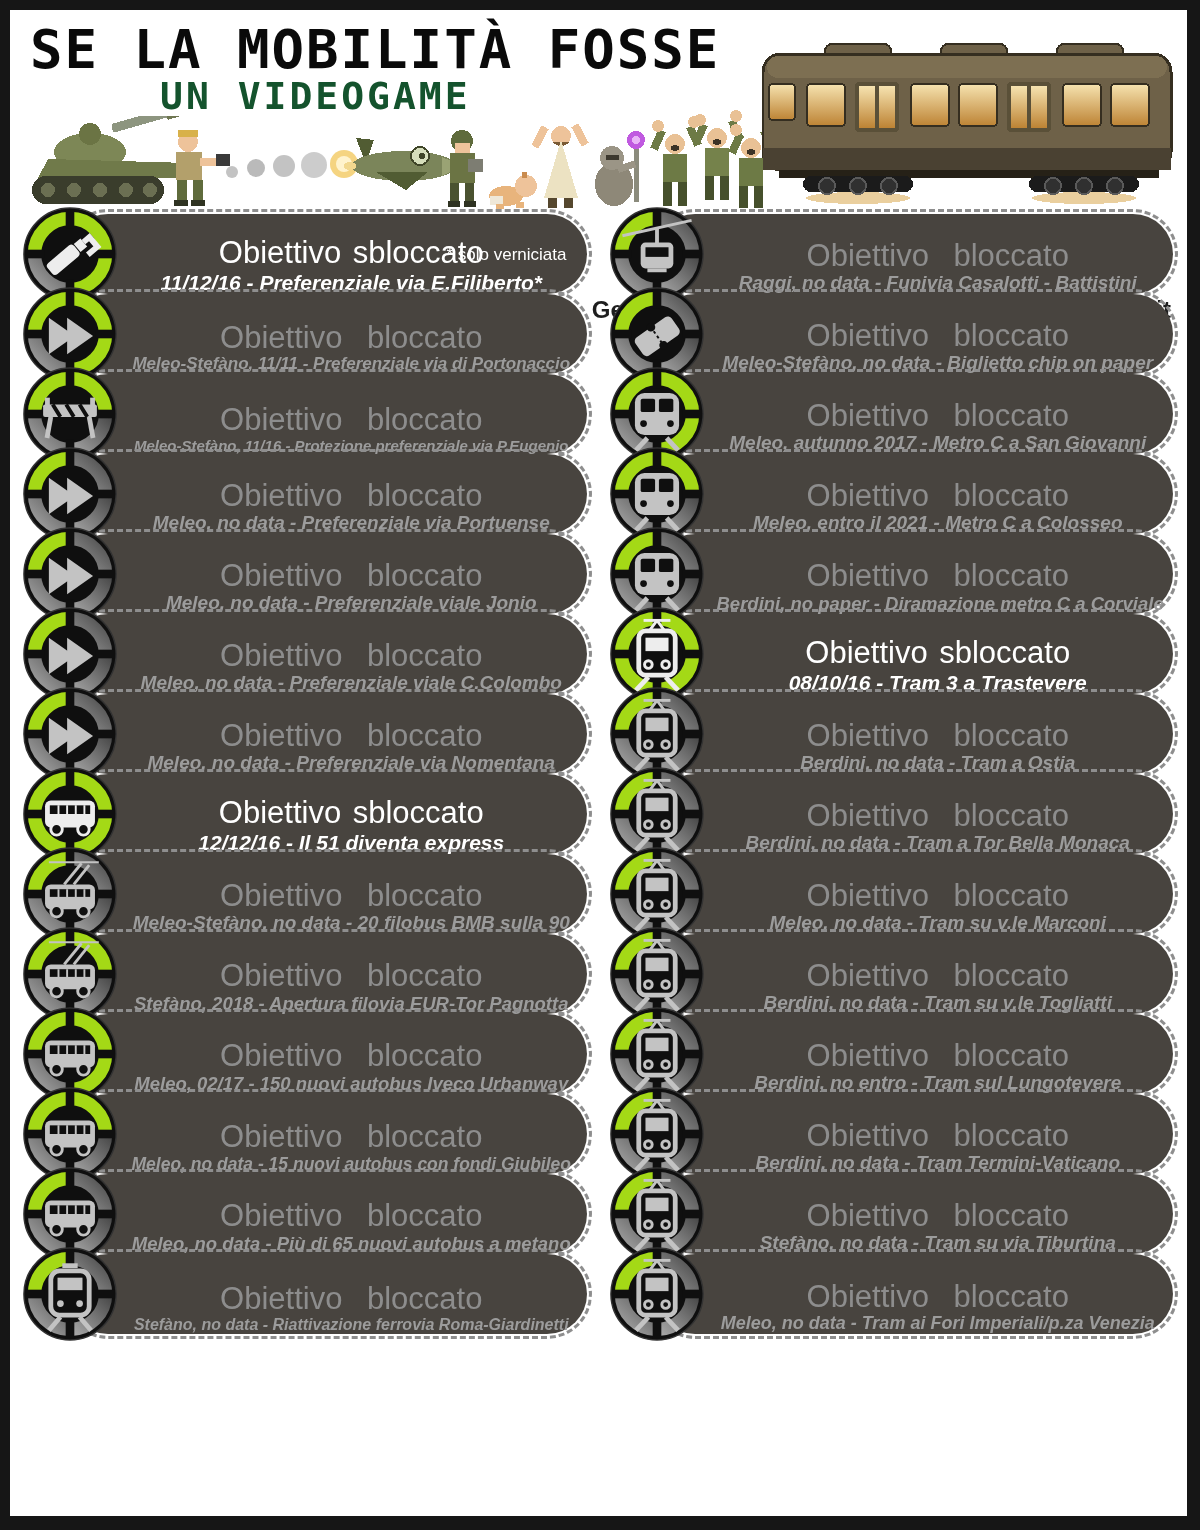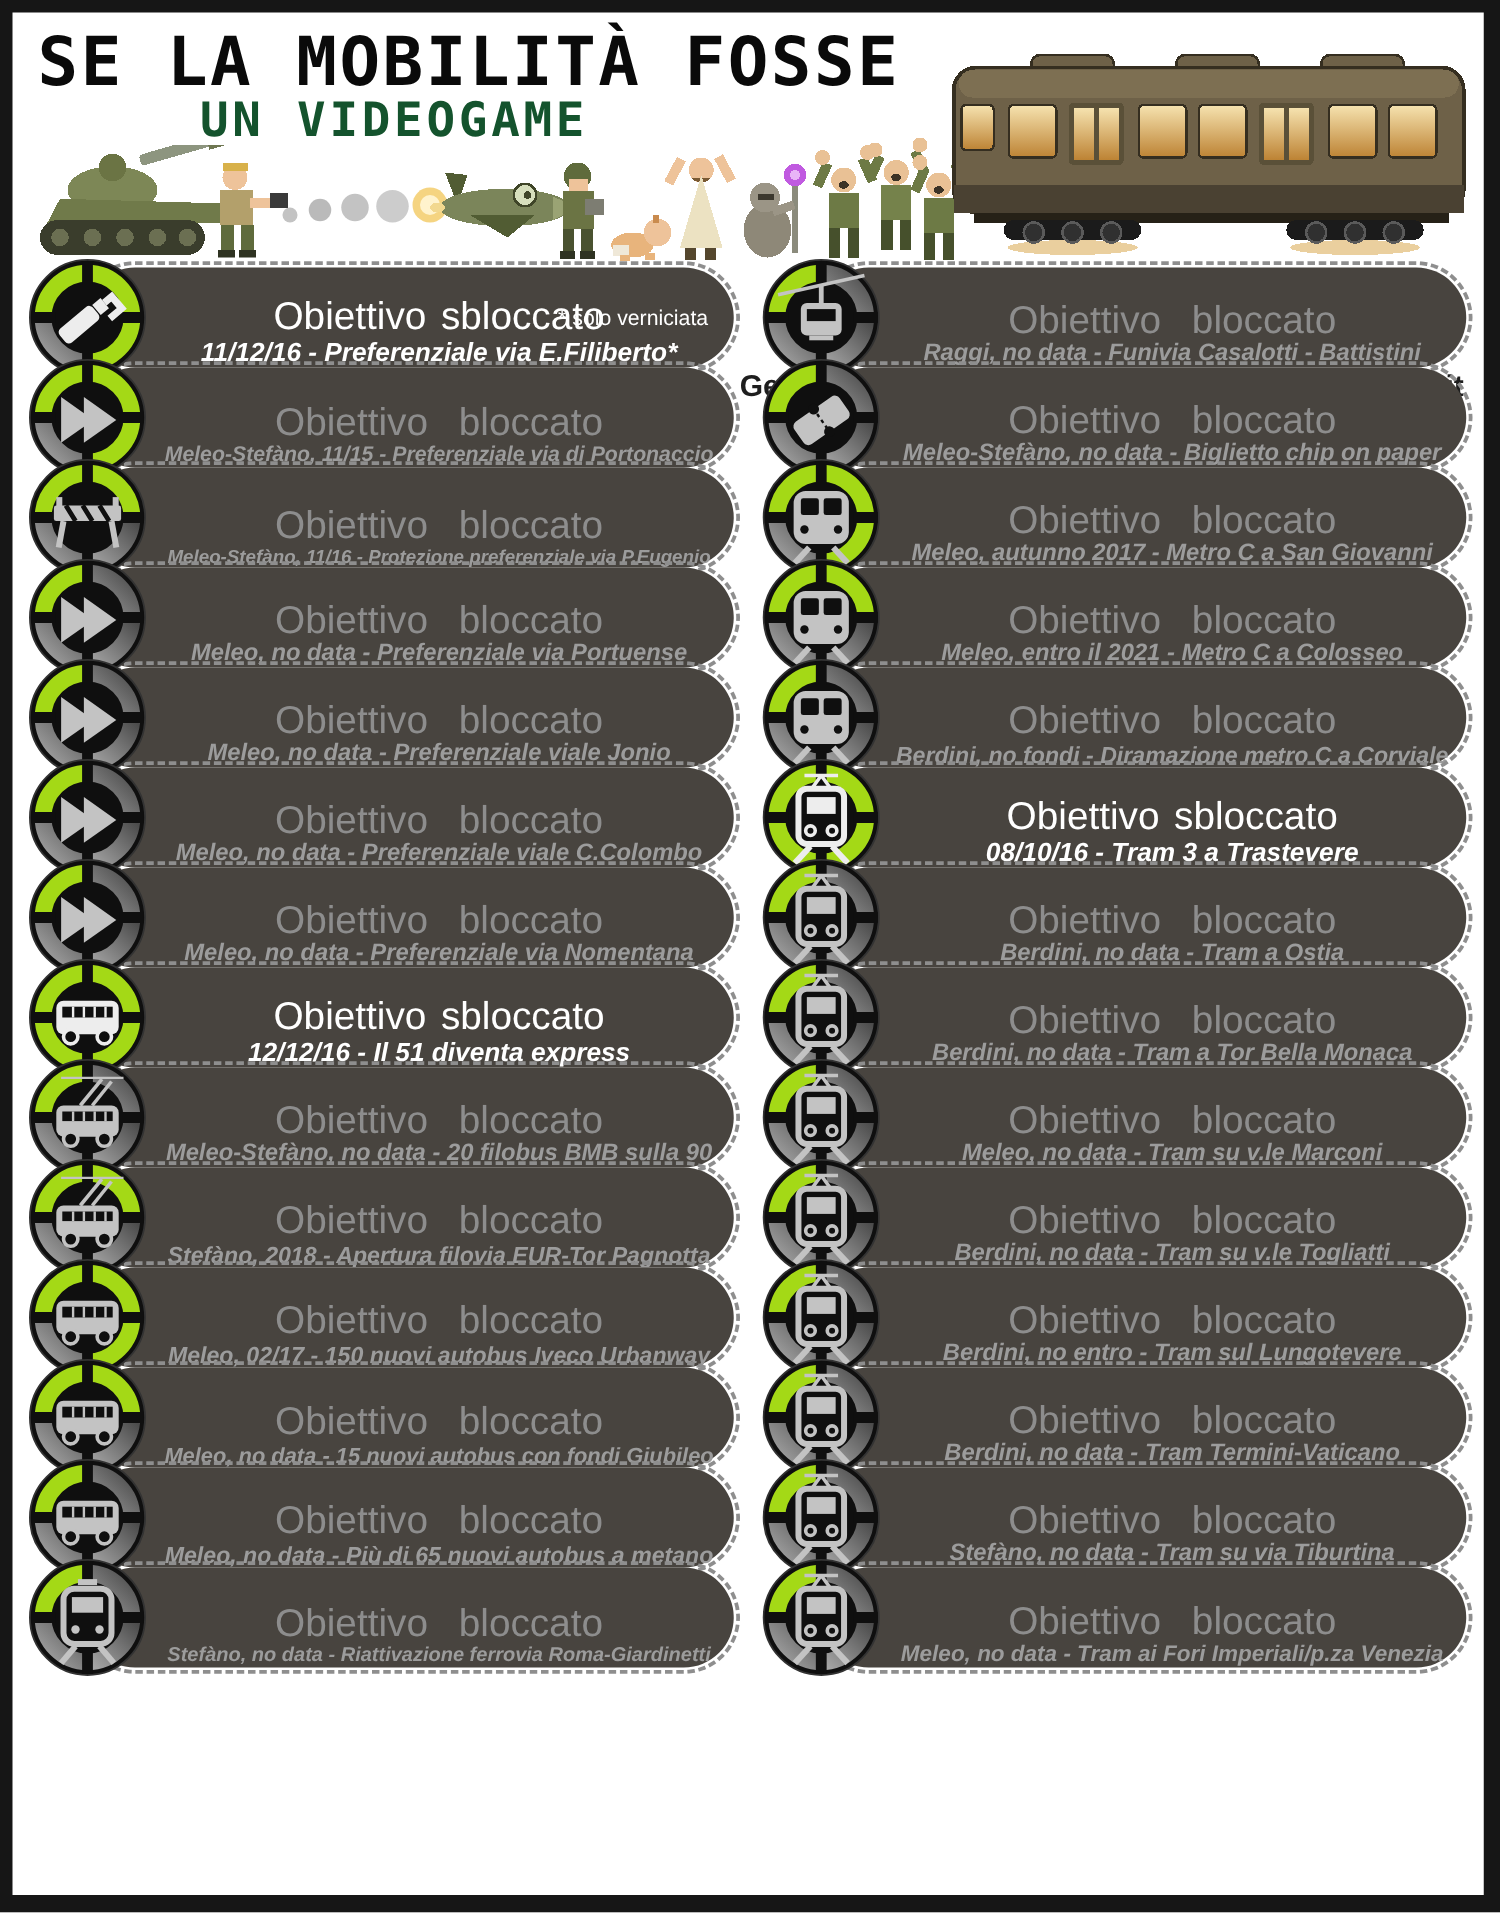--- a/index.html
+++ b/index.html
@@ -382,21 +382,21 @@
           <line class="notch" x1="77" y1="50" x2="97" y2="50"></line>
         </g>
         <use class="glyph" width="100" height="100" href="#icon-fast-forward"></use>
       </svg>
     </div>
     <div class="pill">
       <div class="row1">
         <span class="btitle">Obiettivo bloccato</span>
         
       </div>
-      <div class="bsub" style="font-size: 17px;">Meleo-Stefàno, 11/15 - Preferenziale via di Portonaccio</div>
+      <div class="bsub" style="font-size: 17px;">Meleo-Stefàno, 11/11 - Preferenziale via di Portonaccio</div>
     </div>
   </article>
         <article class="badge locked">
     <div class="medal">
       <svg viewBox="0 0 100 100">
         <circle cx="50" cy="50" r="48" fill="var(--medal-bg,#0f0f0f)" stroke="#333" stroke-width="1.5"></circle>
         <g>
           <path class="q on" d="M13,50 A37,37 0 0 1 50,13"></path>
           <path class="q on" d="M50,13 A37,37 0 0 1 87,50"></path>
           <path class="q" d="M87,50 A37,37 0 0 1 50,87"></path>
@@ -843,21 +843,21 @@
           <line class="notch" x1="77" y1="50" x2="97" y2="50"></line>
         </g>
         <use class="glyph" width="100" height="100" href="#icon-metro"></use>
       </svg>
     </div>
     <div class="pill">
       <div class="row1">
         <span class="btitle">Obiettivo bloccato</span>
         
       </div>
-      <div class="bsub" style="font-size: 18.5px;">Berdini, no fondi - Diramazione metro C a Corviale</div>
+      <div class="bsub" style="font-size: 18.5px;">Berdini, no paper - Diramazione metro C a Corviale</div>
     </div>
   </article>
         <article class="badge unlocked">
     <div class="medal">
       <svg viewBox="0 0 100 100">
         <circle cx="50" cy="50" r="48" fill="var(--medal-bg,#0f0f0f)" stroke="#333" stroke-width="1.5"></circle>
         <g>
           <path class="q on" d="M13,50 A37,37 0 0 1 50,13"></path>
           <path class="q on" d="M50,13 A37,37 0 0 1 87,50"></path>
           <path class="q on" d="M87,50 A37,37 0 0 1 50,87"></path>

